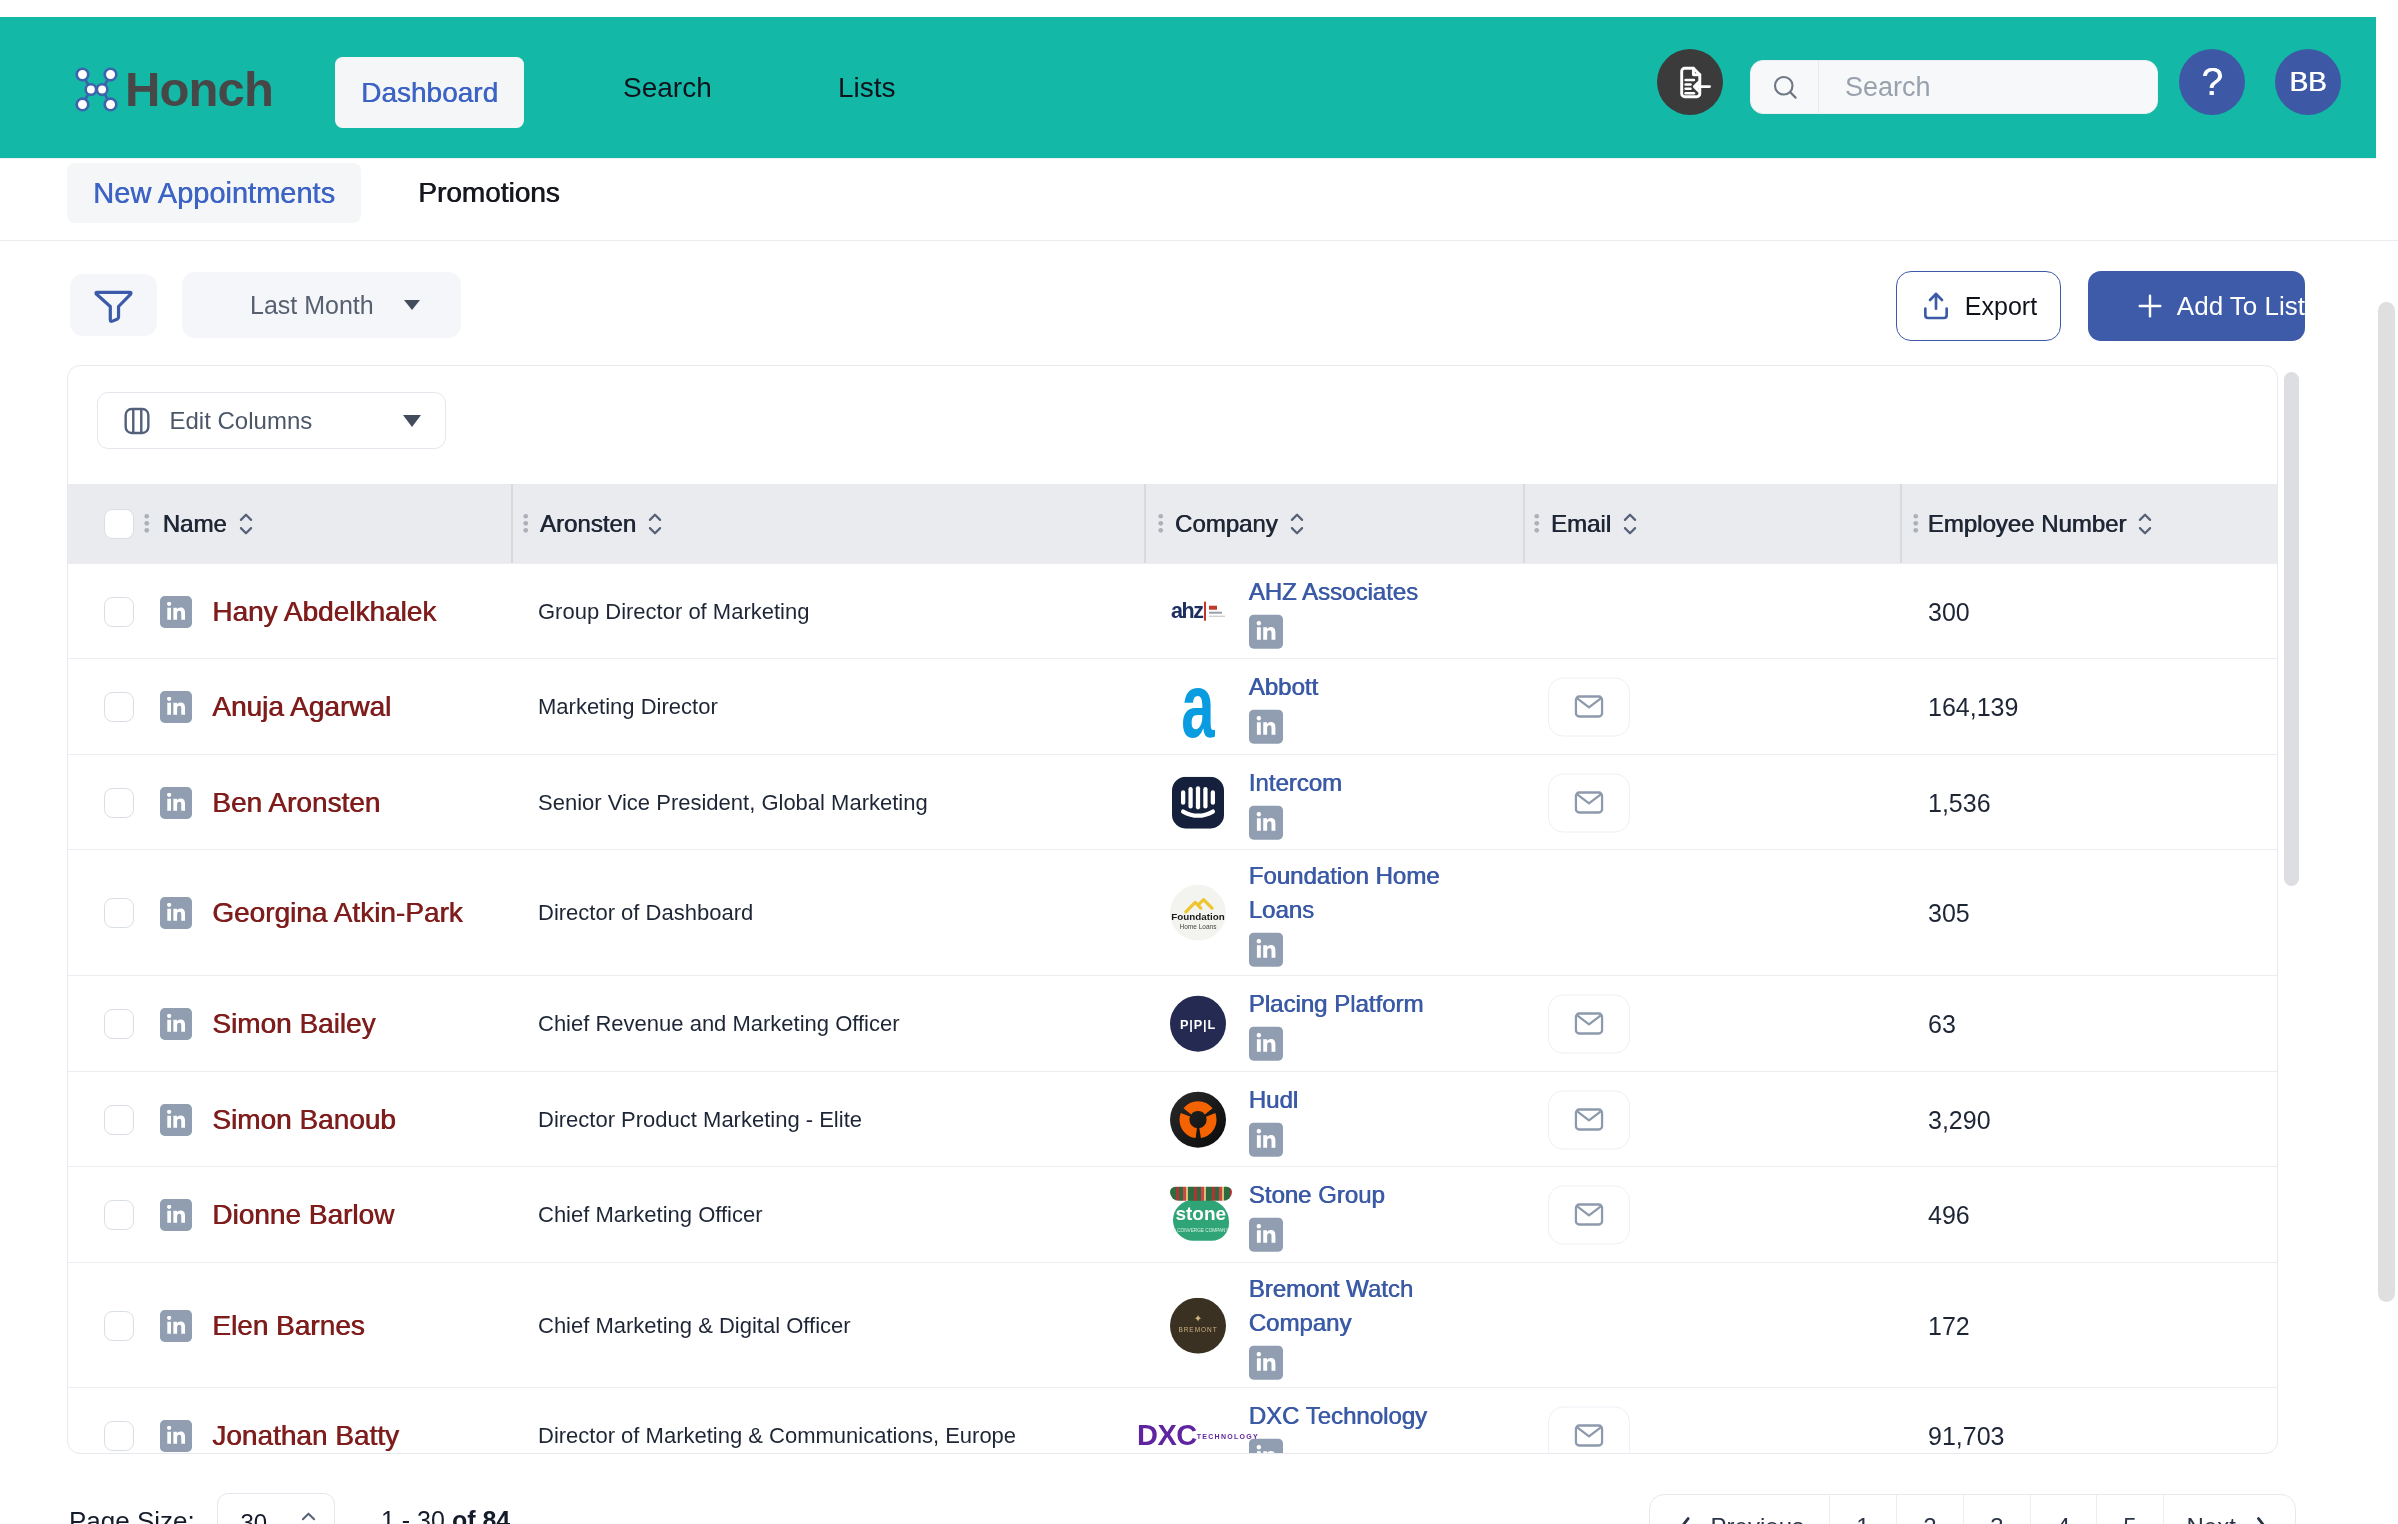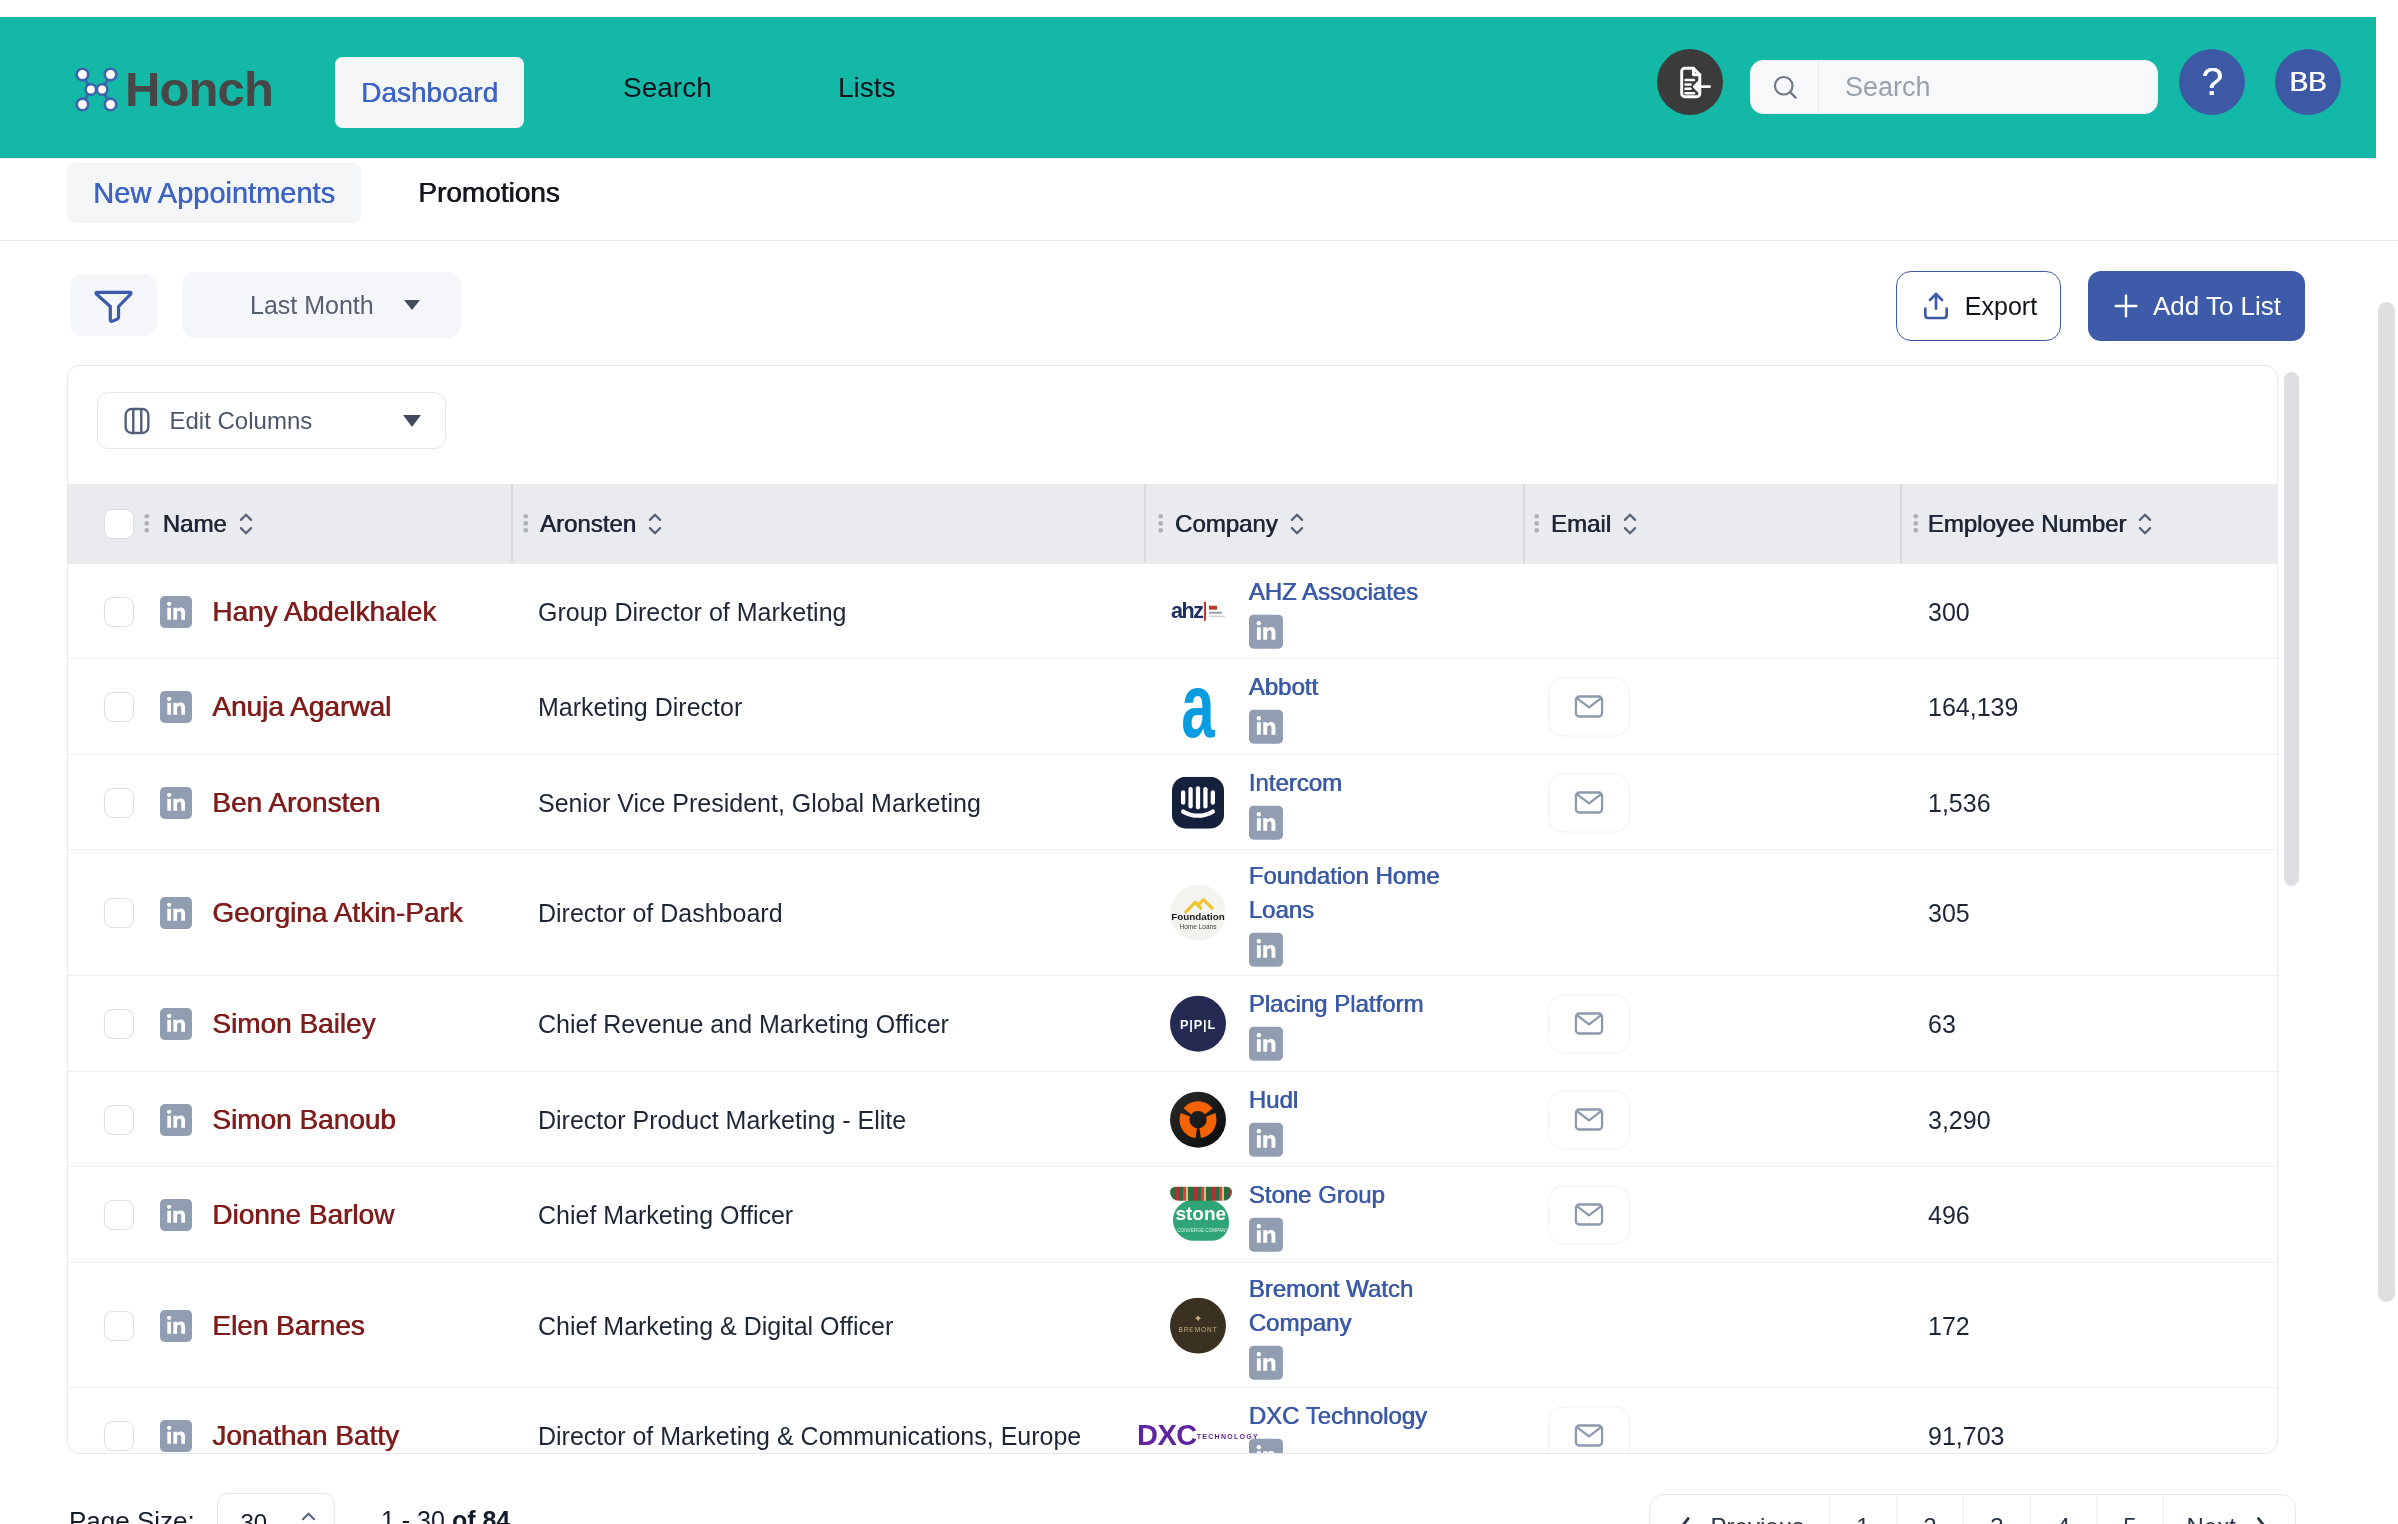--- a/index.html
+++ b/index.html
@@ -24,36 +24,36 @@
 
 #tabs { position:absolute; left:0; top:142px; width:2399px; height:99px; border-bottom:1.9px solid #eaecef; }
 #tab1 { position:absolute; left:67px; top:20.6px; width:294px; height:60px; background:#f4f6f8; border-radius:7.5px; }
 #tab1 span { position:absolute; width:100%; text-align:center; top:50%; transform:translateY(-50%); font-size:29px; color:#3d64c4; text-shadow:0.5px 0 0 currentColor; }
 #tab2 { position:absolute; left:418px; top:20.6px; height:60px; line-height:60px; font-size:28px; font-weight:400; text-shadow:0.7px 0 0 currentColor; color:#15181e; }
 
 #fbtn { position:absolute; left:70px; top:274px; width:87px; height:62px; background:#f5f6f9; border-radius:13px; display:flex; align-items:center; justify-content:center; }
 #lmbtn { position:absolute; left:182px; top:272px; width:279px; height:66px; background:#f5f6f9; border-radius:13px; display:flex; align-items:center; justify-content:flex-start; padding-left:68px; gap:30px; font-size:25px; color:#566070; font-weight:500; }
 .caret { width:0; height:0; border-left:8.4px solid transparent; border-right:8.4px solid transparent; border-top:10.3px solid #434c5c; display:inline-block; }
 #expbtn { position:absolute; left:1896px; top:271px; width:165px; height:70px; border:1.9px solid #3d5aa8; border-radius:15px; background:#fff; display:flex; align-items:center; justify-content:center; gap:13px; font-size:25px; color:#10131b; font-weight:500; }
-#addbtn { position:absolute; left:2088px; top:271px; width:217px; height:70px; border-radius:13px; background:#3e5ba9; color:#fff; display:flex; align-items:center; justify-content:center; font-size:26px; }
+#addbtn { position:absolute; left:2088px; top:271px; width:217px; height:70px; border-radius:13px; background:#3e5ba9; color:#fff; display:flex; align-items:center; justify-content:flex-end; font-size:26px; }
 
 #card { position:absolute; left:67px; top:365px; width:2211px; height:1089px; background:#fff; border:1.9px solid #e7e9ee; border-radius:13px; overflow:hidden; }
 #editcols { position:absolute; left:29px; top:26px; width:349px; height:57px; border:1.9px solid #e3e6ec; border-radius:11.2px; background:#fff; display:flex; align-items:center; }
 #editcols .ic { margin-left:22.5px; }
 #editcols .tx { margin-left:17px; font-size:24px; color:#4b5768; font-weight:500; }
 #editcols .caret { margin-left:auto; margin-right:24px; border-left-width:9.4px; border-right-width:9.4px; border-top-width:12px; }
 #thead { position:absolute; left:0; top:118px; width:2211px; height:79px; background:#e9ebef; }
 .csep { position:absolute; top:0; width:1.9px; height:79px; background:#d8dade; }
 .hitem { position:absolute; top:50%; transform:translateY(-50%); display:flex; align-items:center; }
 .hlabel { font-size:24px; font-weight:400; text-shadow:0.7px 0 0 currentColor; color:#1f2736; }
 .checkbox { width:30px; height:30px; background:#fff; border:1.9px solid #d9dde4; border-radius:8.4px; }
 .row { position:absolute; left:0; width:2211px; border-top:1.9px solid #ededf1; }
 .rcell { position:absolute; top:50%; transform:translateY(-50%); }
 .name { font-size:28px; font-weight:400; text-shadow:0.7px 0 0 currentColor; color:#7f1d1d; }
-.jt { font-size:25px; color:#1e2636; }
+.jt { font-size:22px; color:#1e2636; }
 .num { font-size:25px; color:#1e2636; }
 .liic { width:32px; height:32px; background:#919eb2; border-radius:4.7px; position:relative; display:inline-block; }
 .co { position:absolute; left:1102px; top:50%; transform:translateY(-50%); display:flex; align-items:center; gap:22.5px; }
 .cologo { width:56px; display:flex; align-items:center; justify-content:center; flex:none; }
 .cotext { display:flex; flex-direction:column; align-items:flex-start; }
 .coname { font-size:24px; font-weight:400; text-shadow:0.7px 0 0 currentColor; color:#3b5aa6; line-height:34px; }
 .cotext .liic { width:34px; height:34px; margin-top:6.6px; }
 .mailbtn { position:absolute; left:1480px; top:50%; transform:translateY(-50%); width:82px; height:59px; border:1.9px solid #eef0f5; border-radius:15px; display:flex; align-items:center; justify-content:center; }
 
 #cardsb { position:absolute; left:2284px; top:372px; width:15px; height:514px; border-radius:7.5px; background:#dddee1; }

